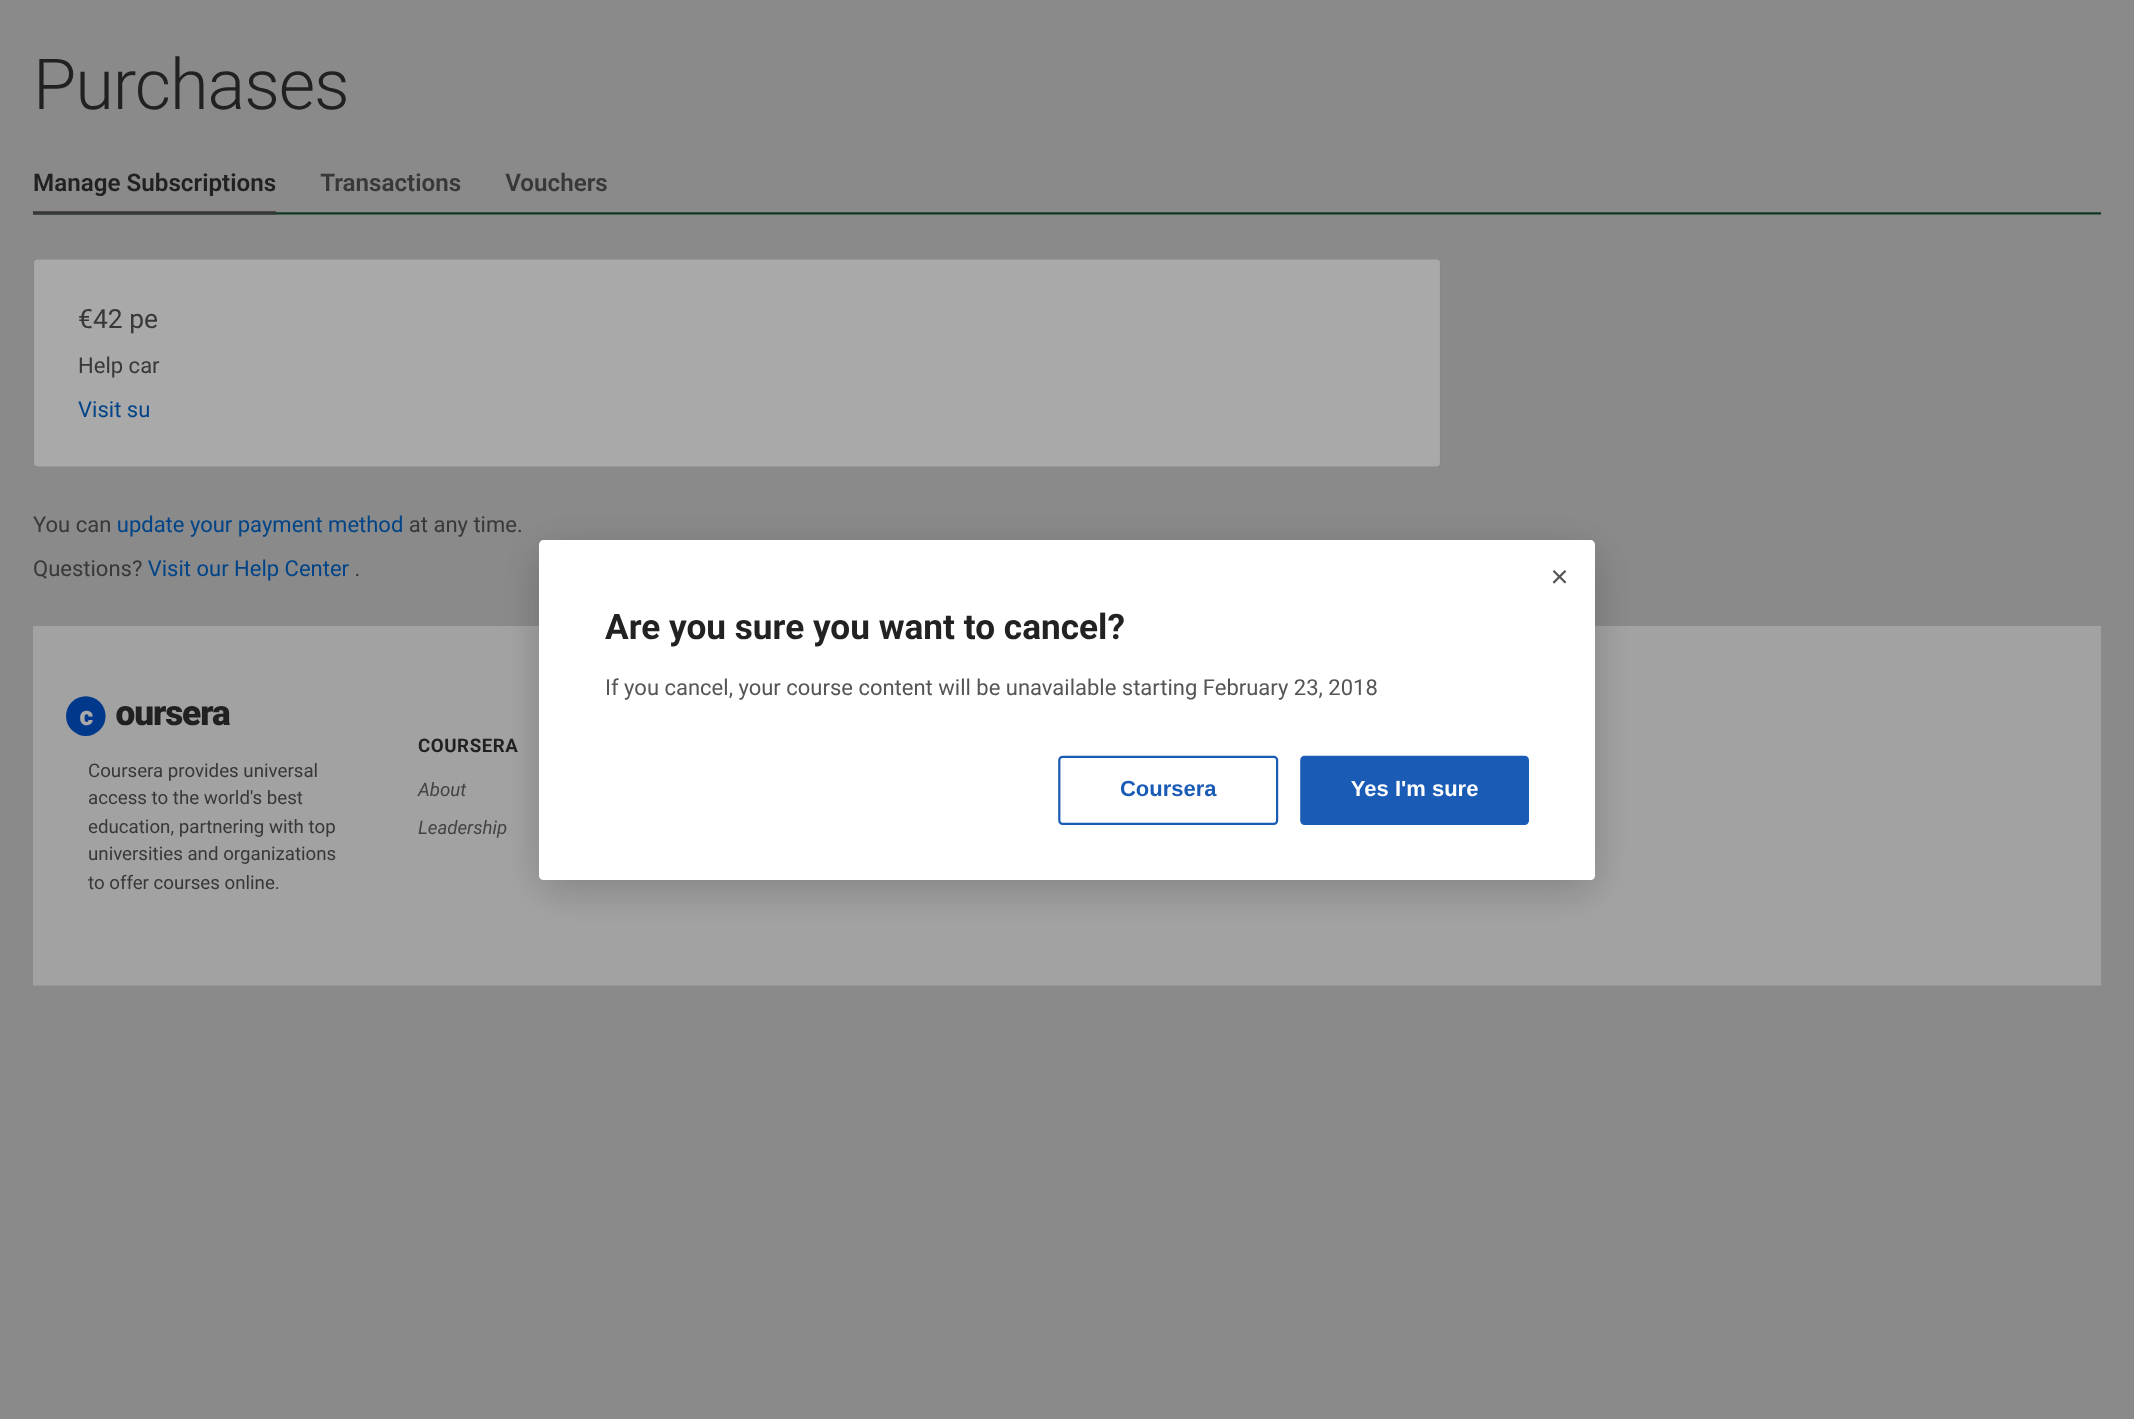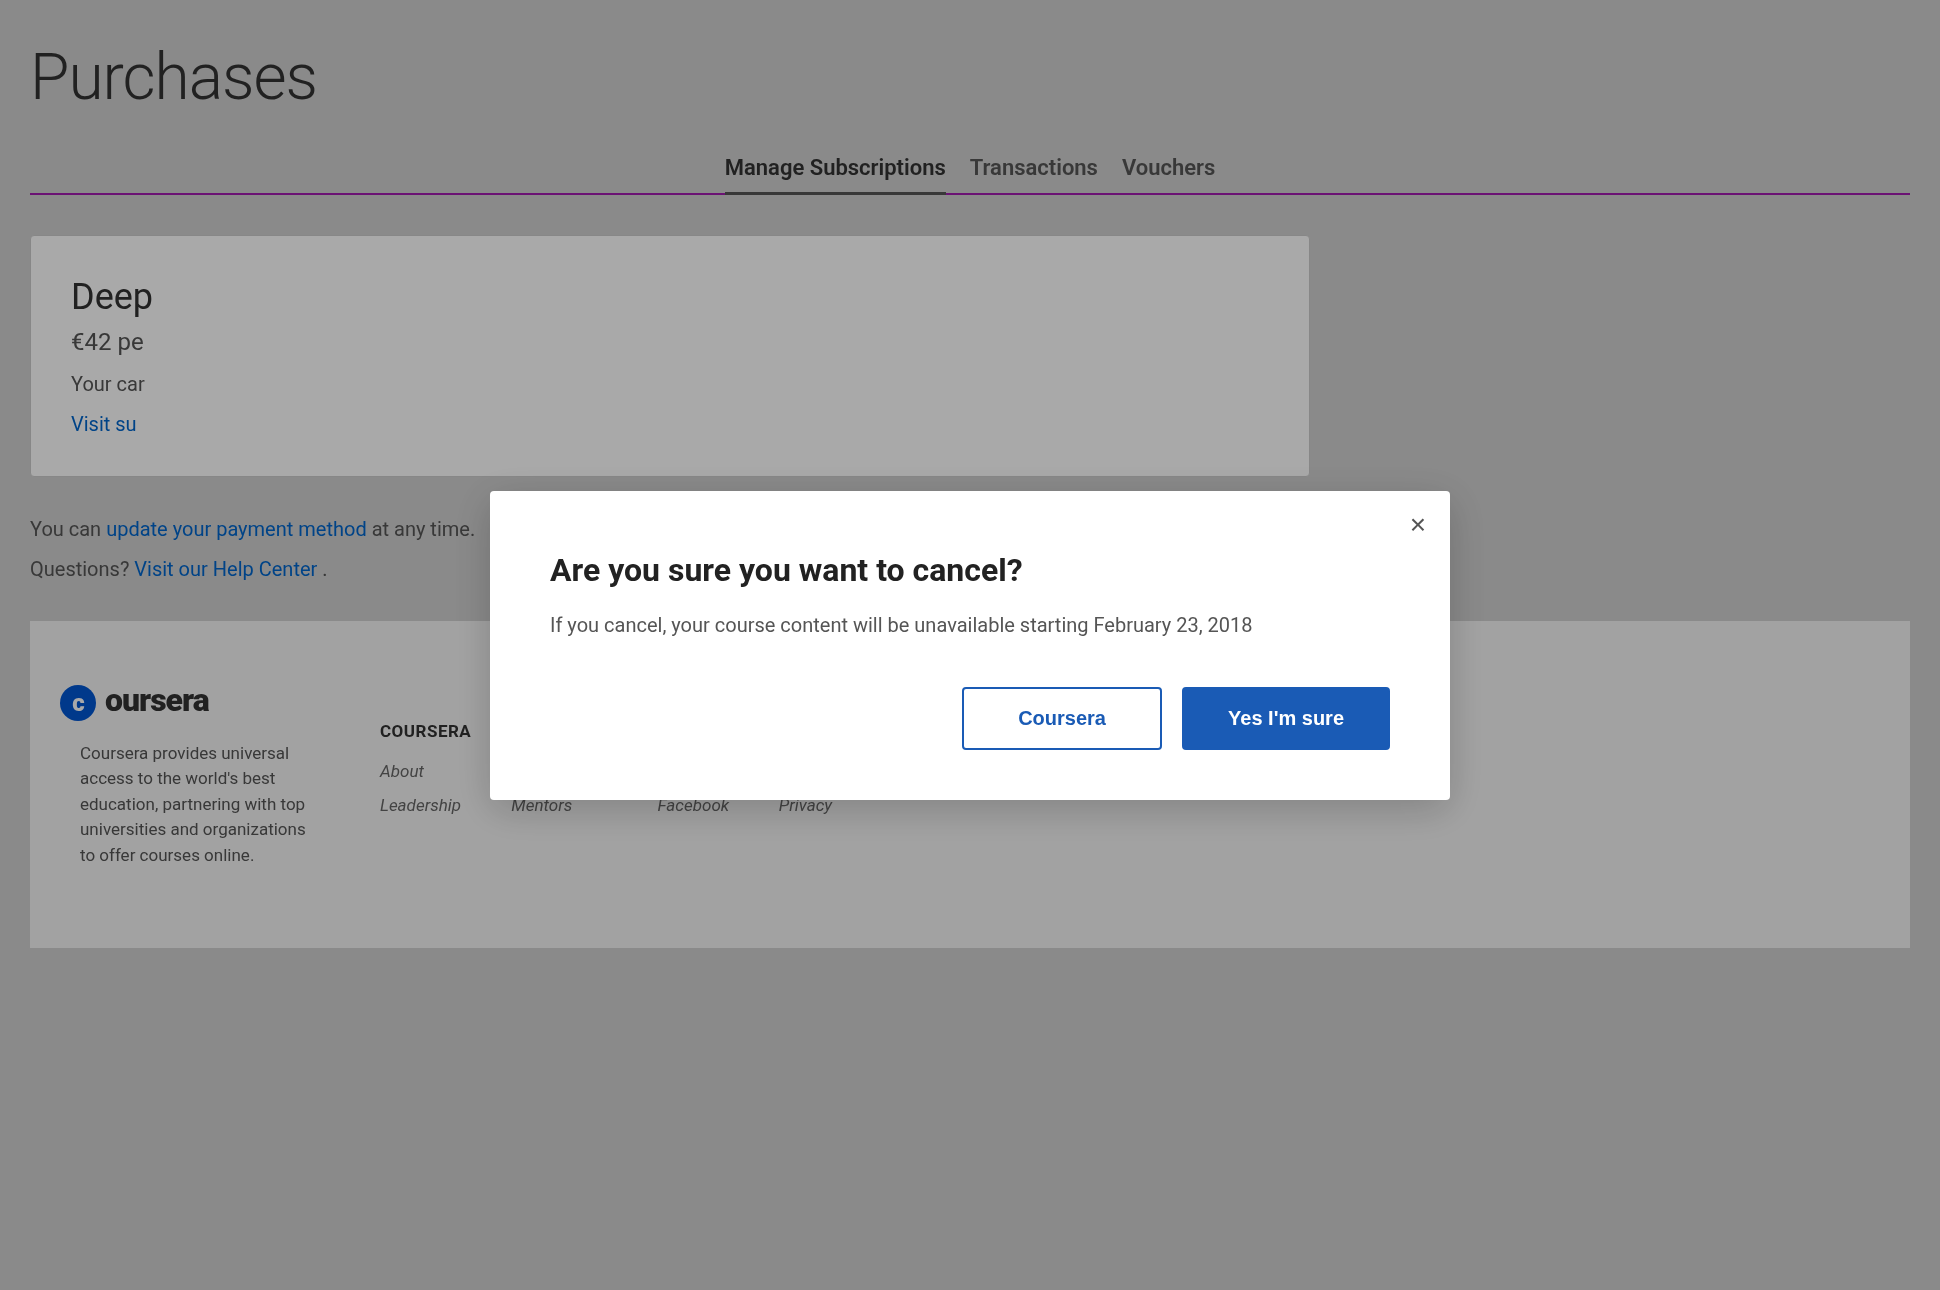--- a/index.html
+++ b/index.html
@@ -21,24 +21,23 @@
     .page-title {
       font-size: 64px;
       font-weight: 300;
       color: #333;
       margin-bottom: 40px;
       letter-spacing: -1px;
     }
 
     .tabs {
       display: flex;
-      gap: 24px;
-      border-bottom: 2px solid #a21caf;
+      gap: 40px;
+      border-bottom: 2px solid #14532d;
       margin-bottom: 40px;
-      justify-content: center;
     }
 
     .tab-item {
       font-size: 22px;
       font-weight: 600;
       color: #555;
       padding-bottom: 12px;
       cursor: pointer;
       border-bottom: 3px solid transparent;
       margin-bottom: -2px;
@@ -250,23 +249,22 @@
 <div class="page-bg">
   <h1 class="page-title">Purchases</h1>
 
   <nav class="tabs">
     <span class="tab-item active">Manage Subscriptions</span>
     <span class="tab-item">Transactions</span>
     <span class="tab-item">Vouchers</span>
   </nav>
 
   <div class="subscription-card">
-    <div class="subscription-title">Deep</div>
     <div class="subscription-price">€42 pe</div>
-    <div class="subscription-description">Your car</div>
+    <div class="subscription-description">Help car</div>
     <a class="cancel-link">Visit su</a>
   </div>
 
   <div class="footer-info">
     <span>You can</span>
     <a class="cancel-link">update your payment method</a>
     <span> at any time.</span>
   </div>
 
   <div class="footer-info">

